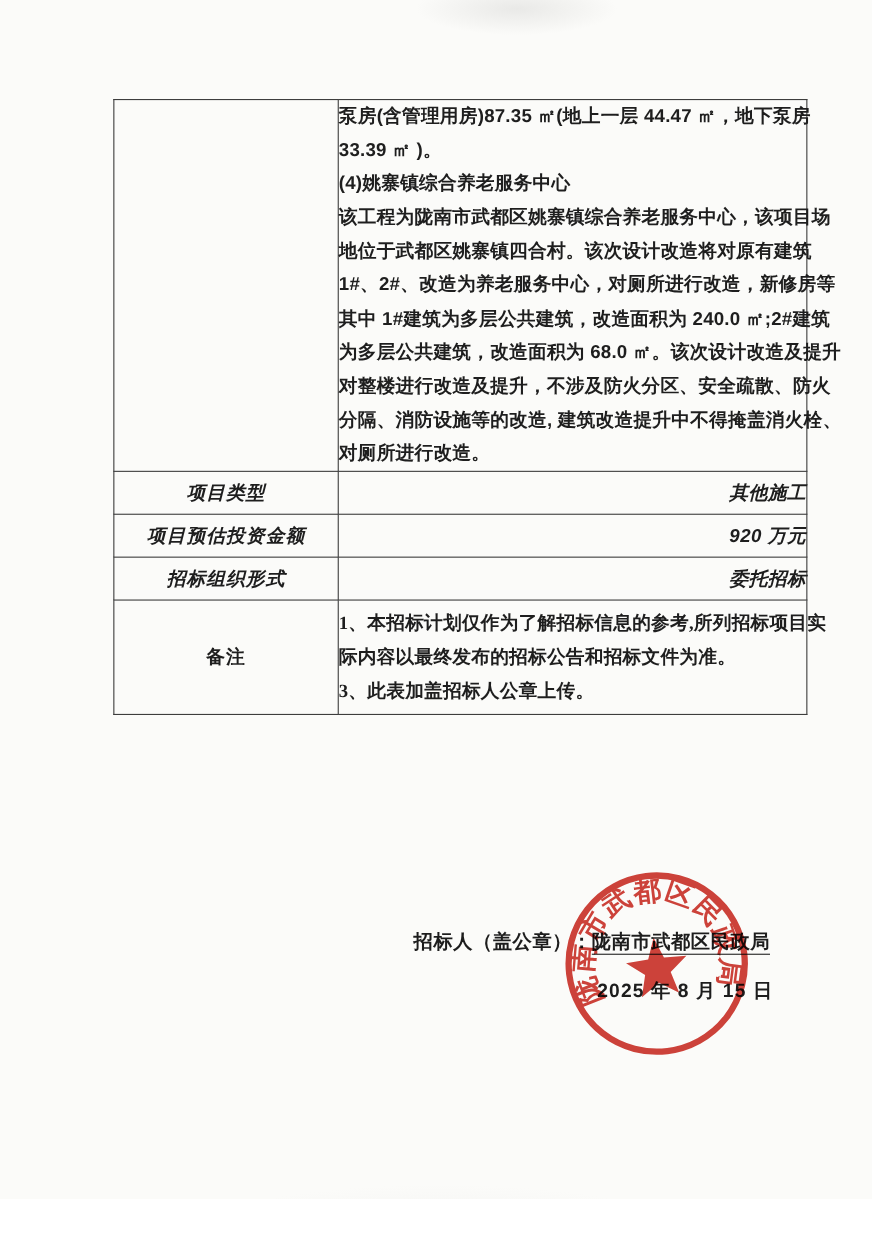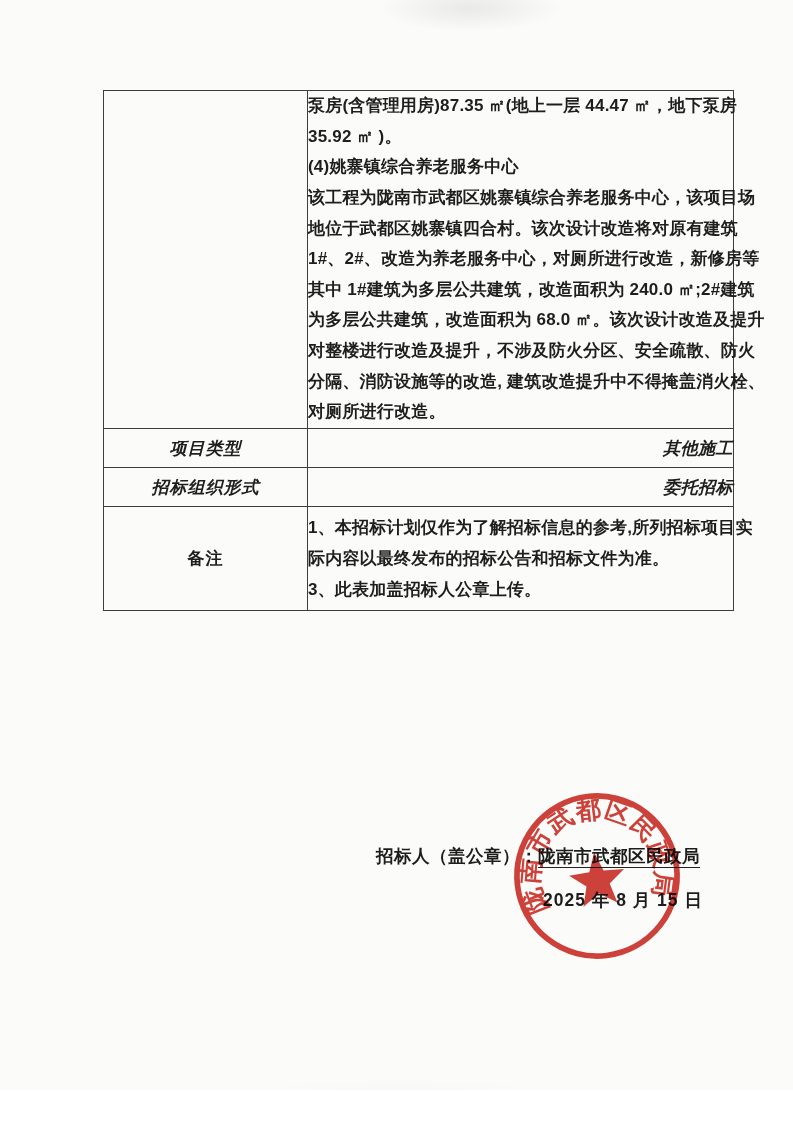--- a/index.html
+++ b/index.html
@@ -28,21 +28,21 @@
     vertical-align:middle;
   }
   col.c1{width:204px;}
   col.c2{width:426px;}
   td.label-cell{text-align:center;letter-spacing:1px;}
   td.value-cell{text-align:right;letter-spacing:0.5px;}
   td.intro-cell{vertical-align:top;padding:5px 8px 4px 9px;}
   .pline{
     line-height:30.6px;white-space:nowrap;letter-spacing:0.2px;
   }
-  td.notes-cell{vertical-align:top;padding:6px 6px 4px 11px;}
+  td.notes-cell{vertical-align:top;padding:6px 6px 4px 11px;font-family:Liberation Serif, serif;}
   .nline{line-height:31px;white-space:nowrap;letter-spacing:0.2px;}
   .r-intro{height:338px;}
   .r-s{height:39px;font-style:italic;}
   .r-s4{height:38px;}
   .r-m{height:44px;}
   .r-m2{height:46px;}
   .r-notes{height:104px;}
   .sig-line{
     position:absolute;left:376px;top:844px;
     font-size:17.5px;font-weight:600;letter-spacing:0.5px;
@@ -81,35 +81,39 @@
   <table class="doc-table">
     <colgroup>
         <col class="c1">
         <col class="c2">
       </colgroup>
     <tbody>
         <tr class="r-intro">
       <td class="label-cell"></td>
       <td class="intro-cell">
         <div class="pline">泵房(含管理用房)87.35 ㎡(地上一层 44.47 ㎡，地下泵房</div>
-        <div class="pline">35.92 ㎡ )。</div>
+        <div class="pline">33.39 ㎡ )。</div>
         <div class="pline">(4)姚寨镇综合养老服务中心</div>
         <div class="pline">该工程为陇南市武都区姚寨镇综合养老服务中心，该项目场</div>
         <div class="pline">地位于武都区姚寨镇四合村。该次设计改造将对原有建筑</div>
         <div class="pline">1#、2#、改造为养老服务中心，对厕所进行改造，新修房等</div>
         <div class="pline">其中 1#建筑为多层公共建筑，改造面积为 240.0 ㎡;2#建筑</div>
         <div class="pline">为多层公共建筑，改造面积为 68.0 ㎡。该次设计改造及提升</div>
         <div class="pline">对整楼进行改造及提升，不涉及防火分区、安全疏散、防火</div>
         <div class="pline">分隔、消防设施等的改造, 建筑改造提升中不得掩盖消火栓、</div>
         <div class="pline">对厕所进行改造。</div>
       </td>
     </tr>
     <tr class="r-s">
       <td class="label-cell">项目类型</td>
       <td class="value-cell">其他施工</td>
+    </tr>
+    <tr class="r-s">
+      <td class="label-cell">项目预估投资金额</td>
+      <td class="value-cell">920 万元</td>
     </tr>
     <tr class="r-s">
       <td class="label-cell">招标组织形式</td>
       <td class="value-cell">委托招标</td>
     </tr>
     <tr class="r-notes">
       <td class="label-cell">备注</td>
       <td class="notes-cell">
         <div class="nline">1、本招标计划仅作为了解招标信息的参考,所列招标项目实</div>
         <div class="nline">际内容以最终发布的招标公告和招标文件为准。</div>

